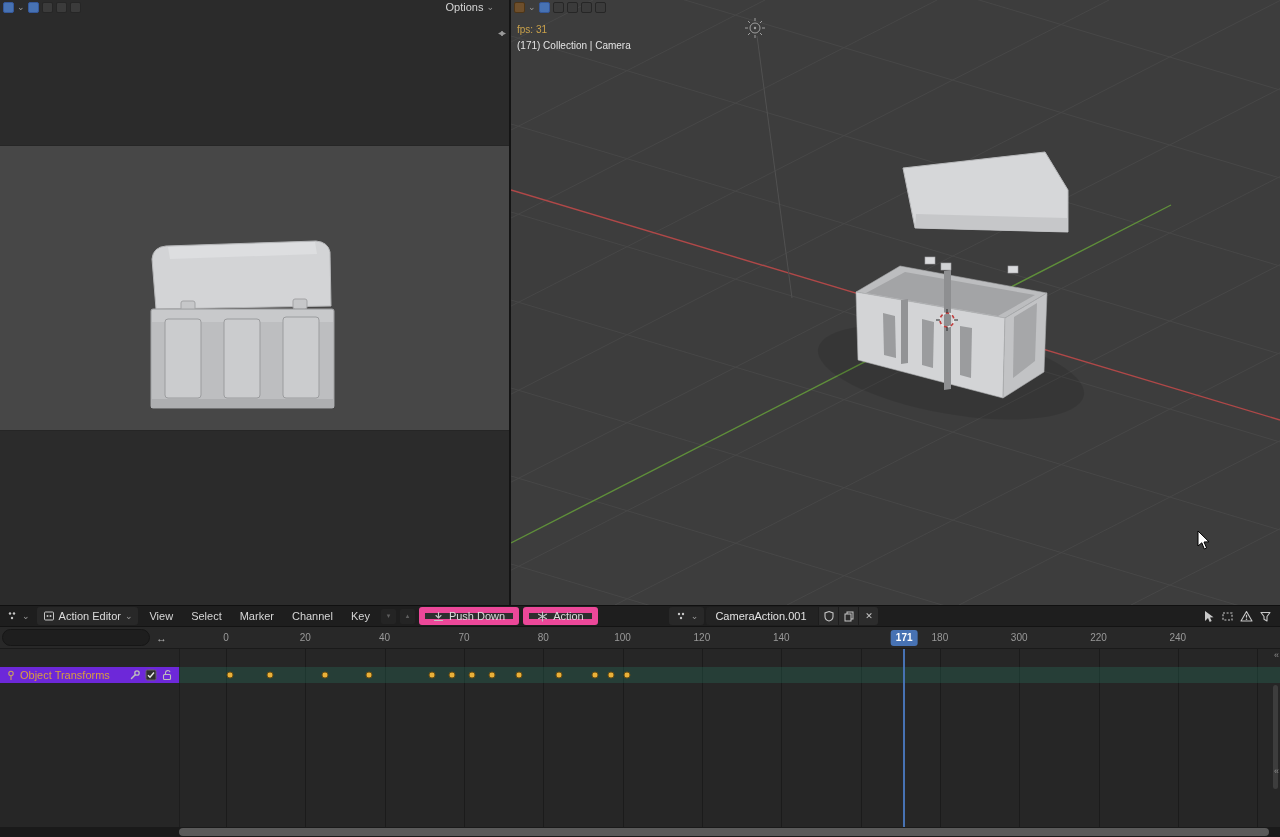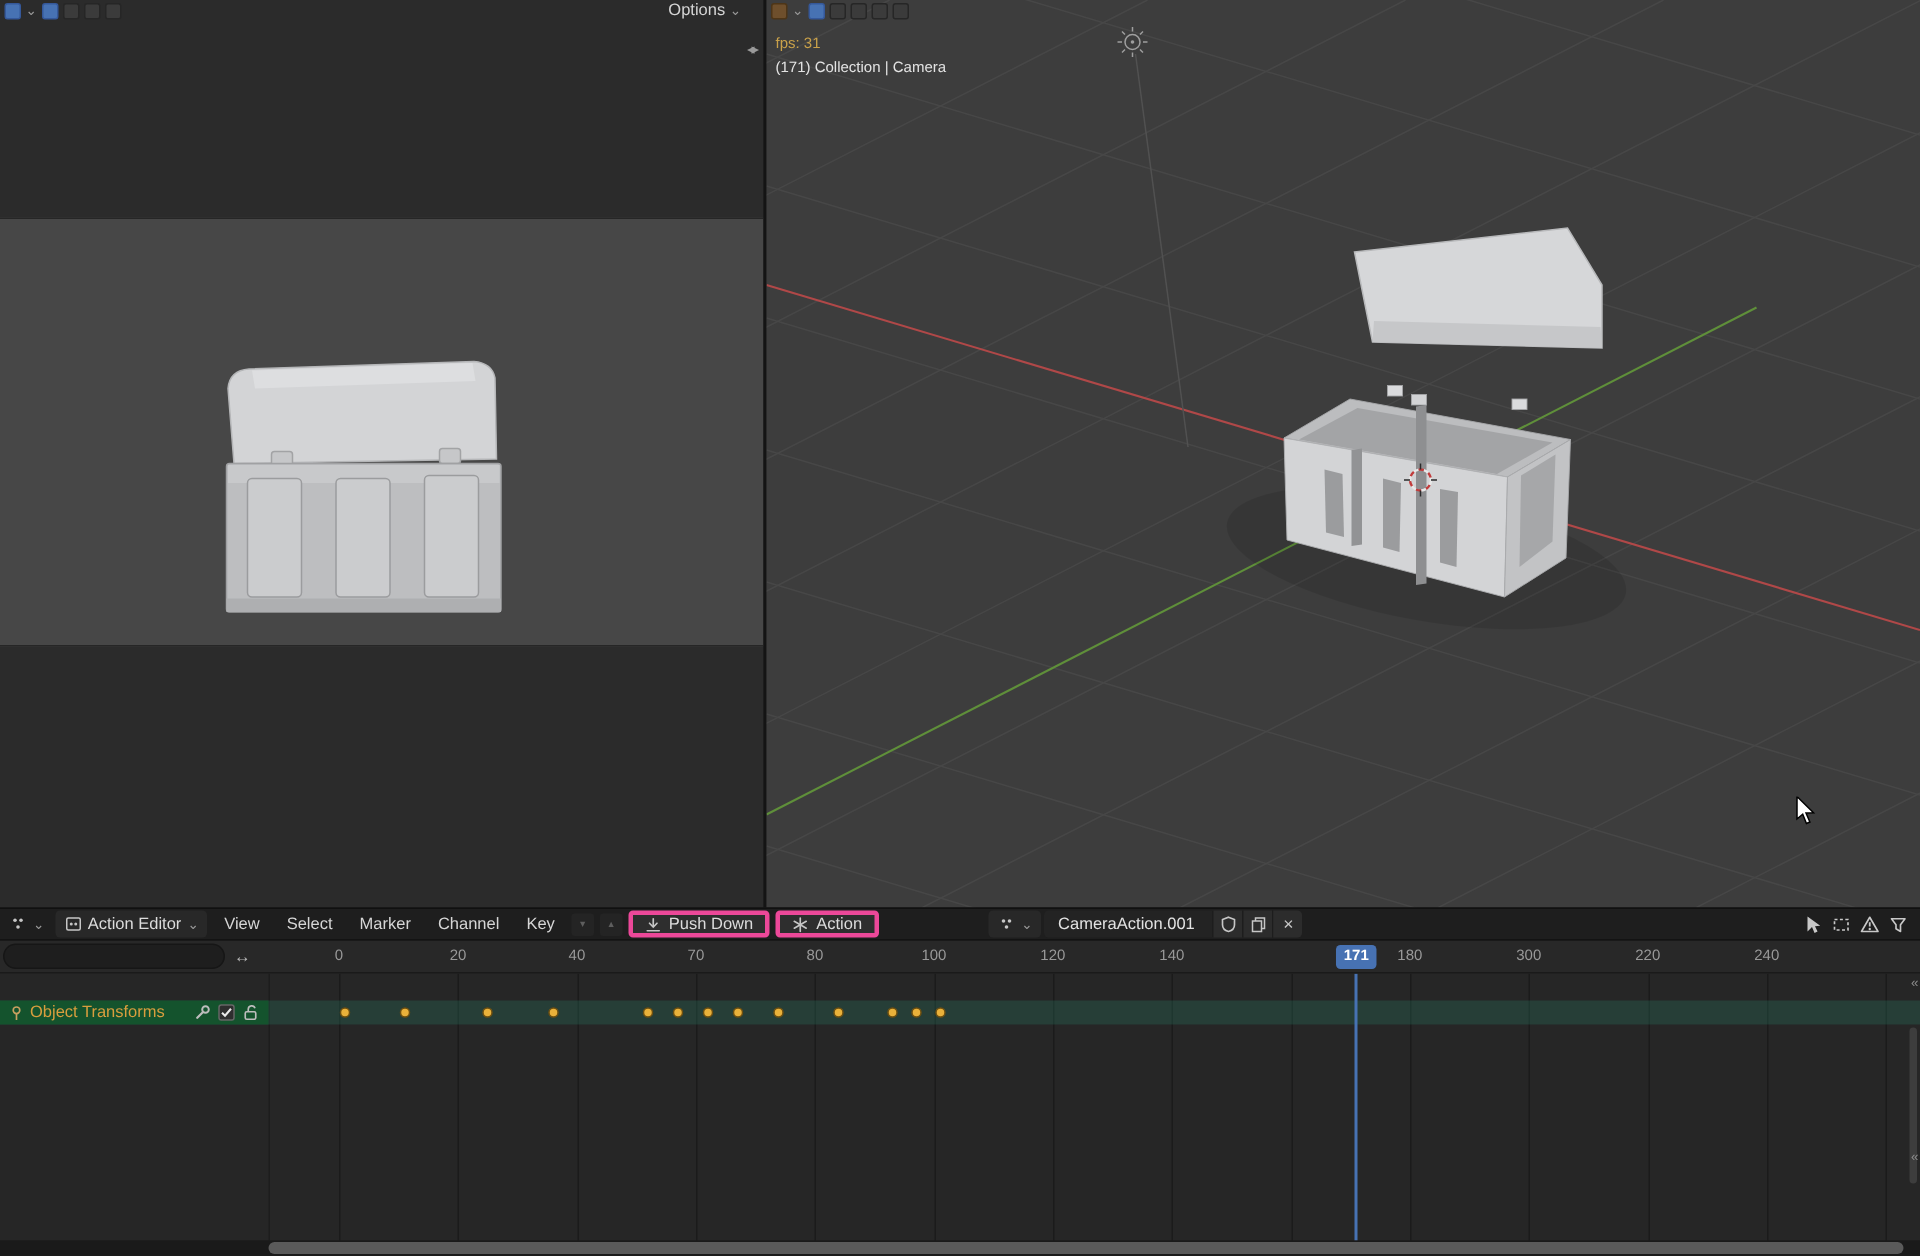--- a/index.html
+++ b/index.html
@@ -22,21 +22,21 @@
 .fps{color:#c9a14a;font-size:10px}
 .scene-info{color:#e3e3e3;font-size:10px}
 .resize-arrows{position:absolute;left:498px;top:27px;color:#9a9a9a;font-size:10px;letter-spacing:-2px;z-index:8}
 .mouse-cursor{position:absolute;left:1197px;top:531px;z-index:60;pointer-events:none}
 
 
 .ds-header{position:absolute;top:605px;left:0;width:1280px;height:22px;background:#1e1e1e;border-top:1px solid #101010;border-bottom:1px solid #131313;display:flex;align-items:center;padding:0 4px;gap:4px;z-index:10}
 .mini-btn{height:16px;display:flex;align-items:center;gap:3px;padding:0 3px;border-radius:2px}
 .ctrl{background:#282828;height:18px;border-radius:3px;display:flex;align-items:center;gap:4px;padding:0 6px;color:#dcdcdc}
 .menu{padding:0 7px;color:#d6d6d6;height:22px;display:flex;align-items:center;cursor:default}
-.btn{background:#2e2e2e;height:18px;border-radius:3px;display:flex;align-items:center;gap:5px;padding:0 8px;border:3px solid #ec4899;color:#dcdcdc}
+.btn{background:#2e2e2e;height:18px;border-radius:3px;display:flex;align-items:center;gap:5px;padding:0 8px;border:6px solid #ec4899;color:#dcdcdc}
 .ghost{width:15px;height:15px;background:#242424;border-radius:2px;color:#5e5e5e;display:flex;align-items:center;justify-content:center;font-size:7px}
 .action-block{display:flex;align-items:center}
 .action-block .ctrl{margin-right:2px}
 .field{background:#232323;height:18px;display:flex;align-items:center;padding:0 9px;border-radius:3px 0 0 3px;color:#e2e2e2;min-width:112px}
 .seg{width:20px;height:18px;background:#2c2c2c;border-left:1px solid #1d1d1d;display:flex;align-items:center;justify-content:center;color:#c6c6c6;font-size:9px}
 .seg.last{border-radius:0 3px 3px 0}
 .spacer1{flex:0.2}
 .spacer2{flex:1}
 .hicons{display:flex;gap:6px;align-items:center;margin-right:4px}
 .icon12{display:block}
@@ -48,21 +48,21 @@
 .frame-badge{position:absolute;top:3px;height:16px;transform:translateX(-50%);background:#4772b3;color:#fff;font-weight:bold;font-size:10px;border-radius:3px;padding:0 5px;line-height:16px;z-index:7}
 .search-field{position:absolute;left:2px;top:2px;width:148px;height:17px;background:#1e1e1e;border:1px solid #161616;border-radius:9px}
 .arrows-h{position:absolute;left:156px;top:0;line-height:22px;color:#b5b5b5;font-size:11px}
 .vline{position:absolute;top:22px;bottom:0;width:1px;background:rgba(0,0,0,0.28);z-index:1}
 .col-divider{position:absolute;left:179px;top:22px;bottom:0;width:1px;background:#1d1d1d;z-index:1}
 .row{position:absolute;left:0;right:0;height:16px;z-index:2}
 .row-summary{top:23px;background:rgba(128,62,52,0.33)}
 .row-object{top:40px;background:rgba(42,128,104,0.27)}
 .row-label{position:absolute;left:0;top:0;bottom:0;width:179px;display:flex;align-items:center;padding:0 6px;gap:4px}
 .row-summary .row-label{background:#4e3a35;color:#d8d0cb}
-.row-object .row-label{background:#14532d;color:#d99e3e}
+.row-object .row-label{background:#6d28d9;color:#d99e3e}
 .grow{flex:1}
 .key{position:absolute;top:50%;width:7px;height:7px;border-radius:50%;background:#e9b13a;border:1px solid #6d4f10;transform:translate(-50%,-50%);z-index:3}
 .playhead{position:absolute;top:22px;height:178px;width:2px;background:#4772b3;z-index:5}
 .vscroll{position:absolute;right:2px;top:58px;width:5px;height:104px;background:#3d3d3d;border-radius:2.5px;z-index:6}
 .edge-arrow{position:absolute;right:1px;color:#8c8c8c;font-size:9px;z-index:6;line-height:10px}
 .ds-hscroll{position:absolute;top:827px;left:0;width:1280px;height:10px;background:#1a1a1a}
 .ds-hscroll .thumb{position:absolute;left:179px;top:1px;width:1090px;height:8px;border-radius:4px;background:#5a5a5a}
 </style>
 </head>
 <body>

